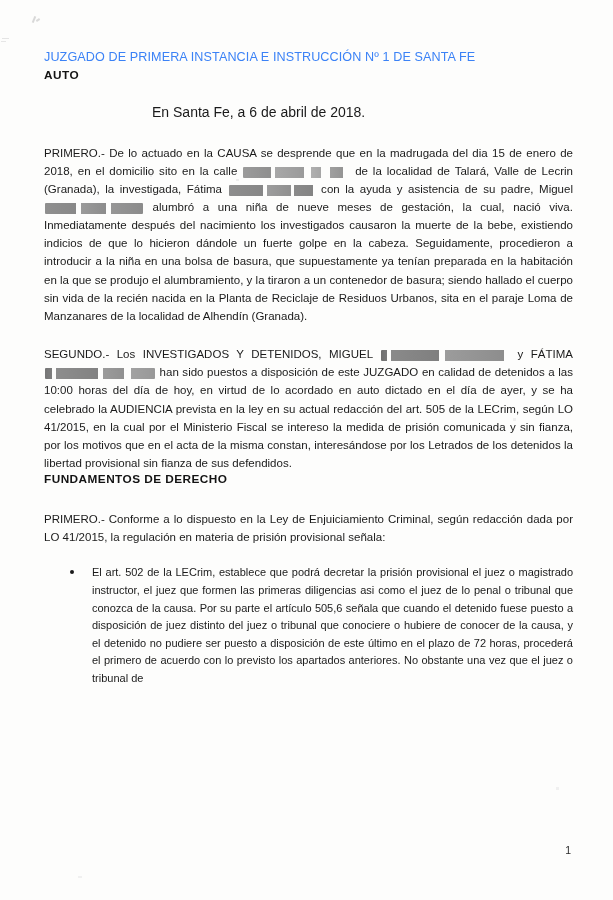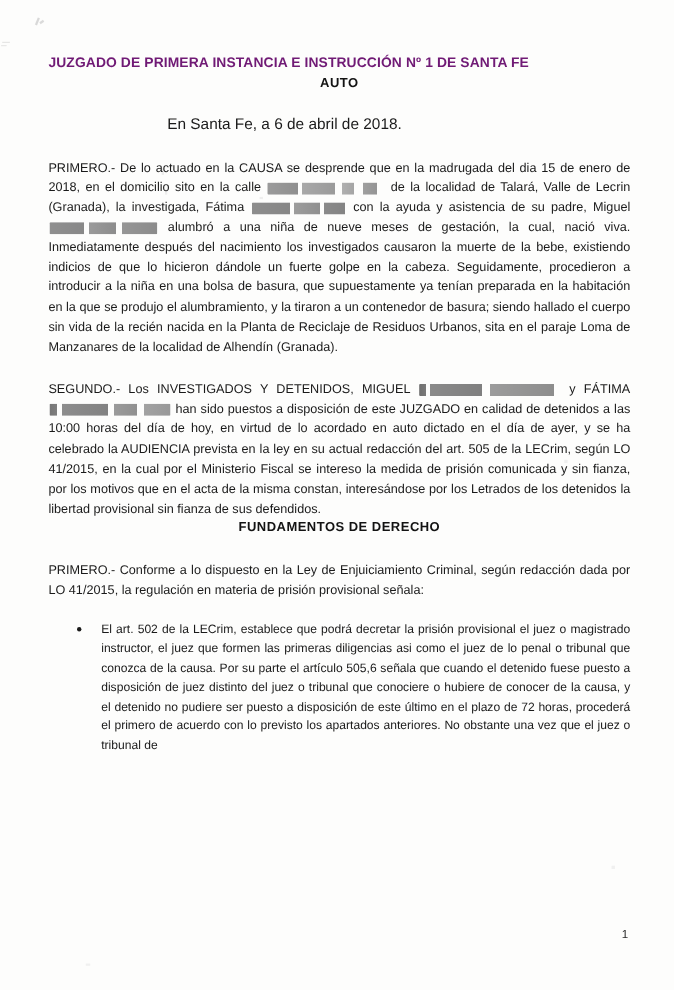--- a/index.html
+++ b/index.html
@@ -47,31 +47,31 @@
   .content {
     position: absolute;
     left: 44px;
     top: 0;
     width: 529px;
   }
 
   .doc-header {
     margin-top: 48px;
     font-size: 12.6px;
-    font-weight: bold;
-    color: #701a75;
+    font-weight: normal;
+    color: #3b82f6;
     letter-spacing: .1px;
     line-height: 1.55;
   }
   .doc-header .line2 {
     font-size: 11.6px;
   }
 
   h2.centered {
-    text-align: center;
+    text-align: left;
     font-size: 11.8px;
     font-weight: bold;
     color: #131313;
     letter-spacing: .45px;
     margin: 0;
   }
   .auto-title { margin-top: 28px; }
 
   .date-line {
     margin-top: 22px;

